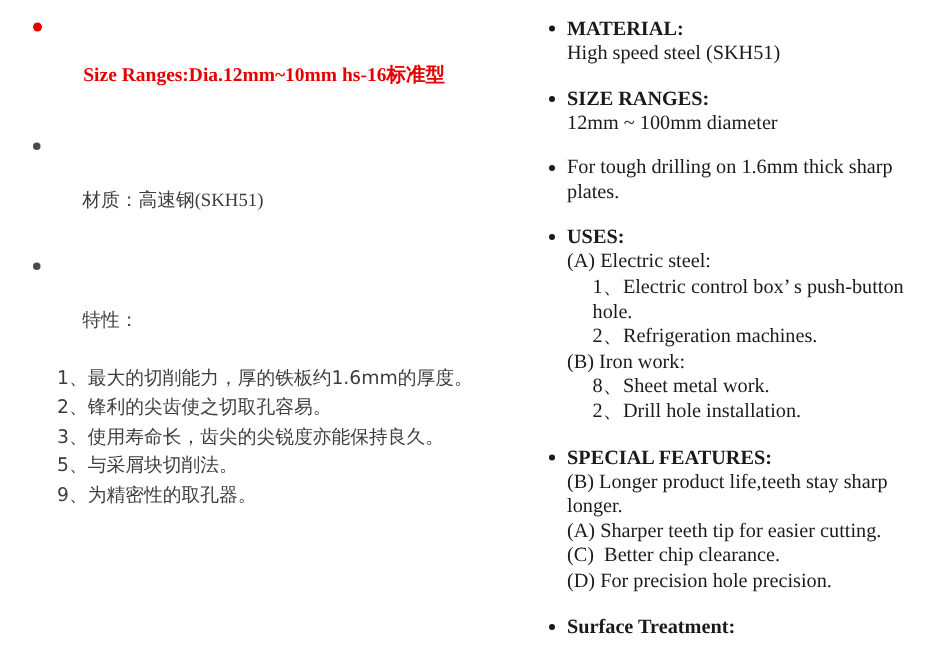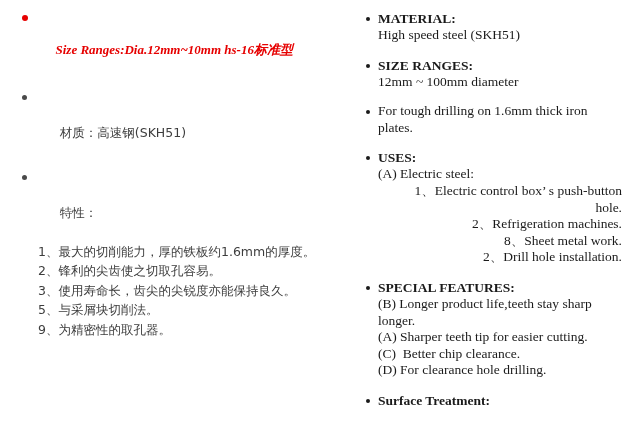--- a/index.html
+++ b/index.html
@@ -15,35 +15,34 @@
   
   .col-left {
     position: absolute;
     left: 22px;
     top: 10px;
     width: 310px;
     color: #3d3d3d;
     font-size: 12.5px;
   }
   .row { position: relative; white-space: pre-wrap; }
-  .bullet-row { padding-left: 14px; }
+  .bullet-row { padding-left: 14px; font-family: Liberation Serif, serif; }
   .dot {
     position: absolute;
     left: 0;
     top: 7px;
     width: 5px;
     height: 5px;
     border-radius: 50%;
     background: #4a4a4a;
   }
   .dot.red { background: #e60000; width: 6px; height: 6px; top: 5px; }
   .title-row {
     font-family: "Liberation Serif", "DejaVu Serif", serif;
     font-weight: bold;
-    font-style: italic;
     font-size: 13px;
     color: #e60000;
     line-height: 16px;
     margin-bottom: 14px;
   }
   .l-head { line-height: 18px; }
   .l-head.m1 { margin-bottom: 8px; }
   .l-head.m2 { margin-bottom: 7px; }
   .l-head.m3 { margin-bottom: 2px; }
   .l-item { padding-left: 16px; line-height: 19.4px; }
@@ -56,21 +55,21 @@
     width: 256px;
     color: #1a1a1a;
     font-family: "Liberation Serif", "DejaVu Serif", serif;
     font-size: 13.5px;
   }
   .r-section { margin-bottom: 13px; }
   .r-heading-row { position: relative; padding-left: 12px; line-height: 17px; }
   .r-heading-row .dot { background: #1a1a1a; width: 4px; height: 4px; top: 7px; }
   .r-heading { font-weight: bold; }
   .r-line { padding-left: 12px; line-height: 16.6px; white-space: pre-wrap; }
-  .r-line.ind { padding-left: 29px; text-align: right; }
+  .r-line.ind { padding-left: 29px; }
 </style>
 </head>
 <body>
 
 <div class="page">
 
   <div class="col-left">
 
     <div class="row bullet-row title-row">
       <span class="dot red"></span>
@@ -116,44 +115,45 @@
         <span class="dot"></span>
         <span class="r-heading">SIZE RANGES:</span>
       </div>
       <div class="r-line">12mm ~ 100mm diameter</div>
     </div>
 
     <div class="r-section">
       <div class="r-heading-row">
         <span class="dot"></span>
       </div>
-      <div class="r-line">For tough drilling on 1.6mm thick iron plates.</div>
+      <div class="r-line">For tough drilling on 1.6mm thick sharp plates.</div>
     </div>
 
     <div class="r-section">
       <div class="r-heading-row">
         <span class="dot"></span>
         <span class="r-heading">USES:</span>
       </div>
       <div class="r-line">(A) Electric steel:</div>
       <div class="r-line ind">1、Electric control box’ s push-button hole.</div>
       <div class="r-line ind">2、Refrigeration machines.</div>
+      <div class="r-line">(B) Iron work:</div>
       <div class="r-line ind">8、Sheet metal work.</div>
       <div class="r-line ind">2、Drill hole installation.</div>
     </div>
 
     <div class="r-section">
       <div class="r-heading-row">
         <span class="dot"></span>
         <span class="r-heading">SPECIAL FEATURES:</span>
       </div>
       <div class="r-line">(B) Longer product life,teeth stay sharp longer.</div>
       <div class="r-line">(A) Sharper teeth tip for easier cutting.</div>
       <div class="r-line">(C)  Better chip clearance.</div>
-      <div class="r-line">(D) For clearance hole drilling.</div>
+      <div class="r-line">(D) For precision hole precision.</div>
     </div>
 
     <div class="r-section">
       <div class="r-heading-row">
         <span class="dot"></span>
         <span class="r-heading">Surface Treatment:</span>
       </div>
 
     </div>
 

